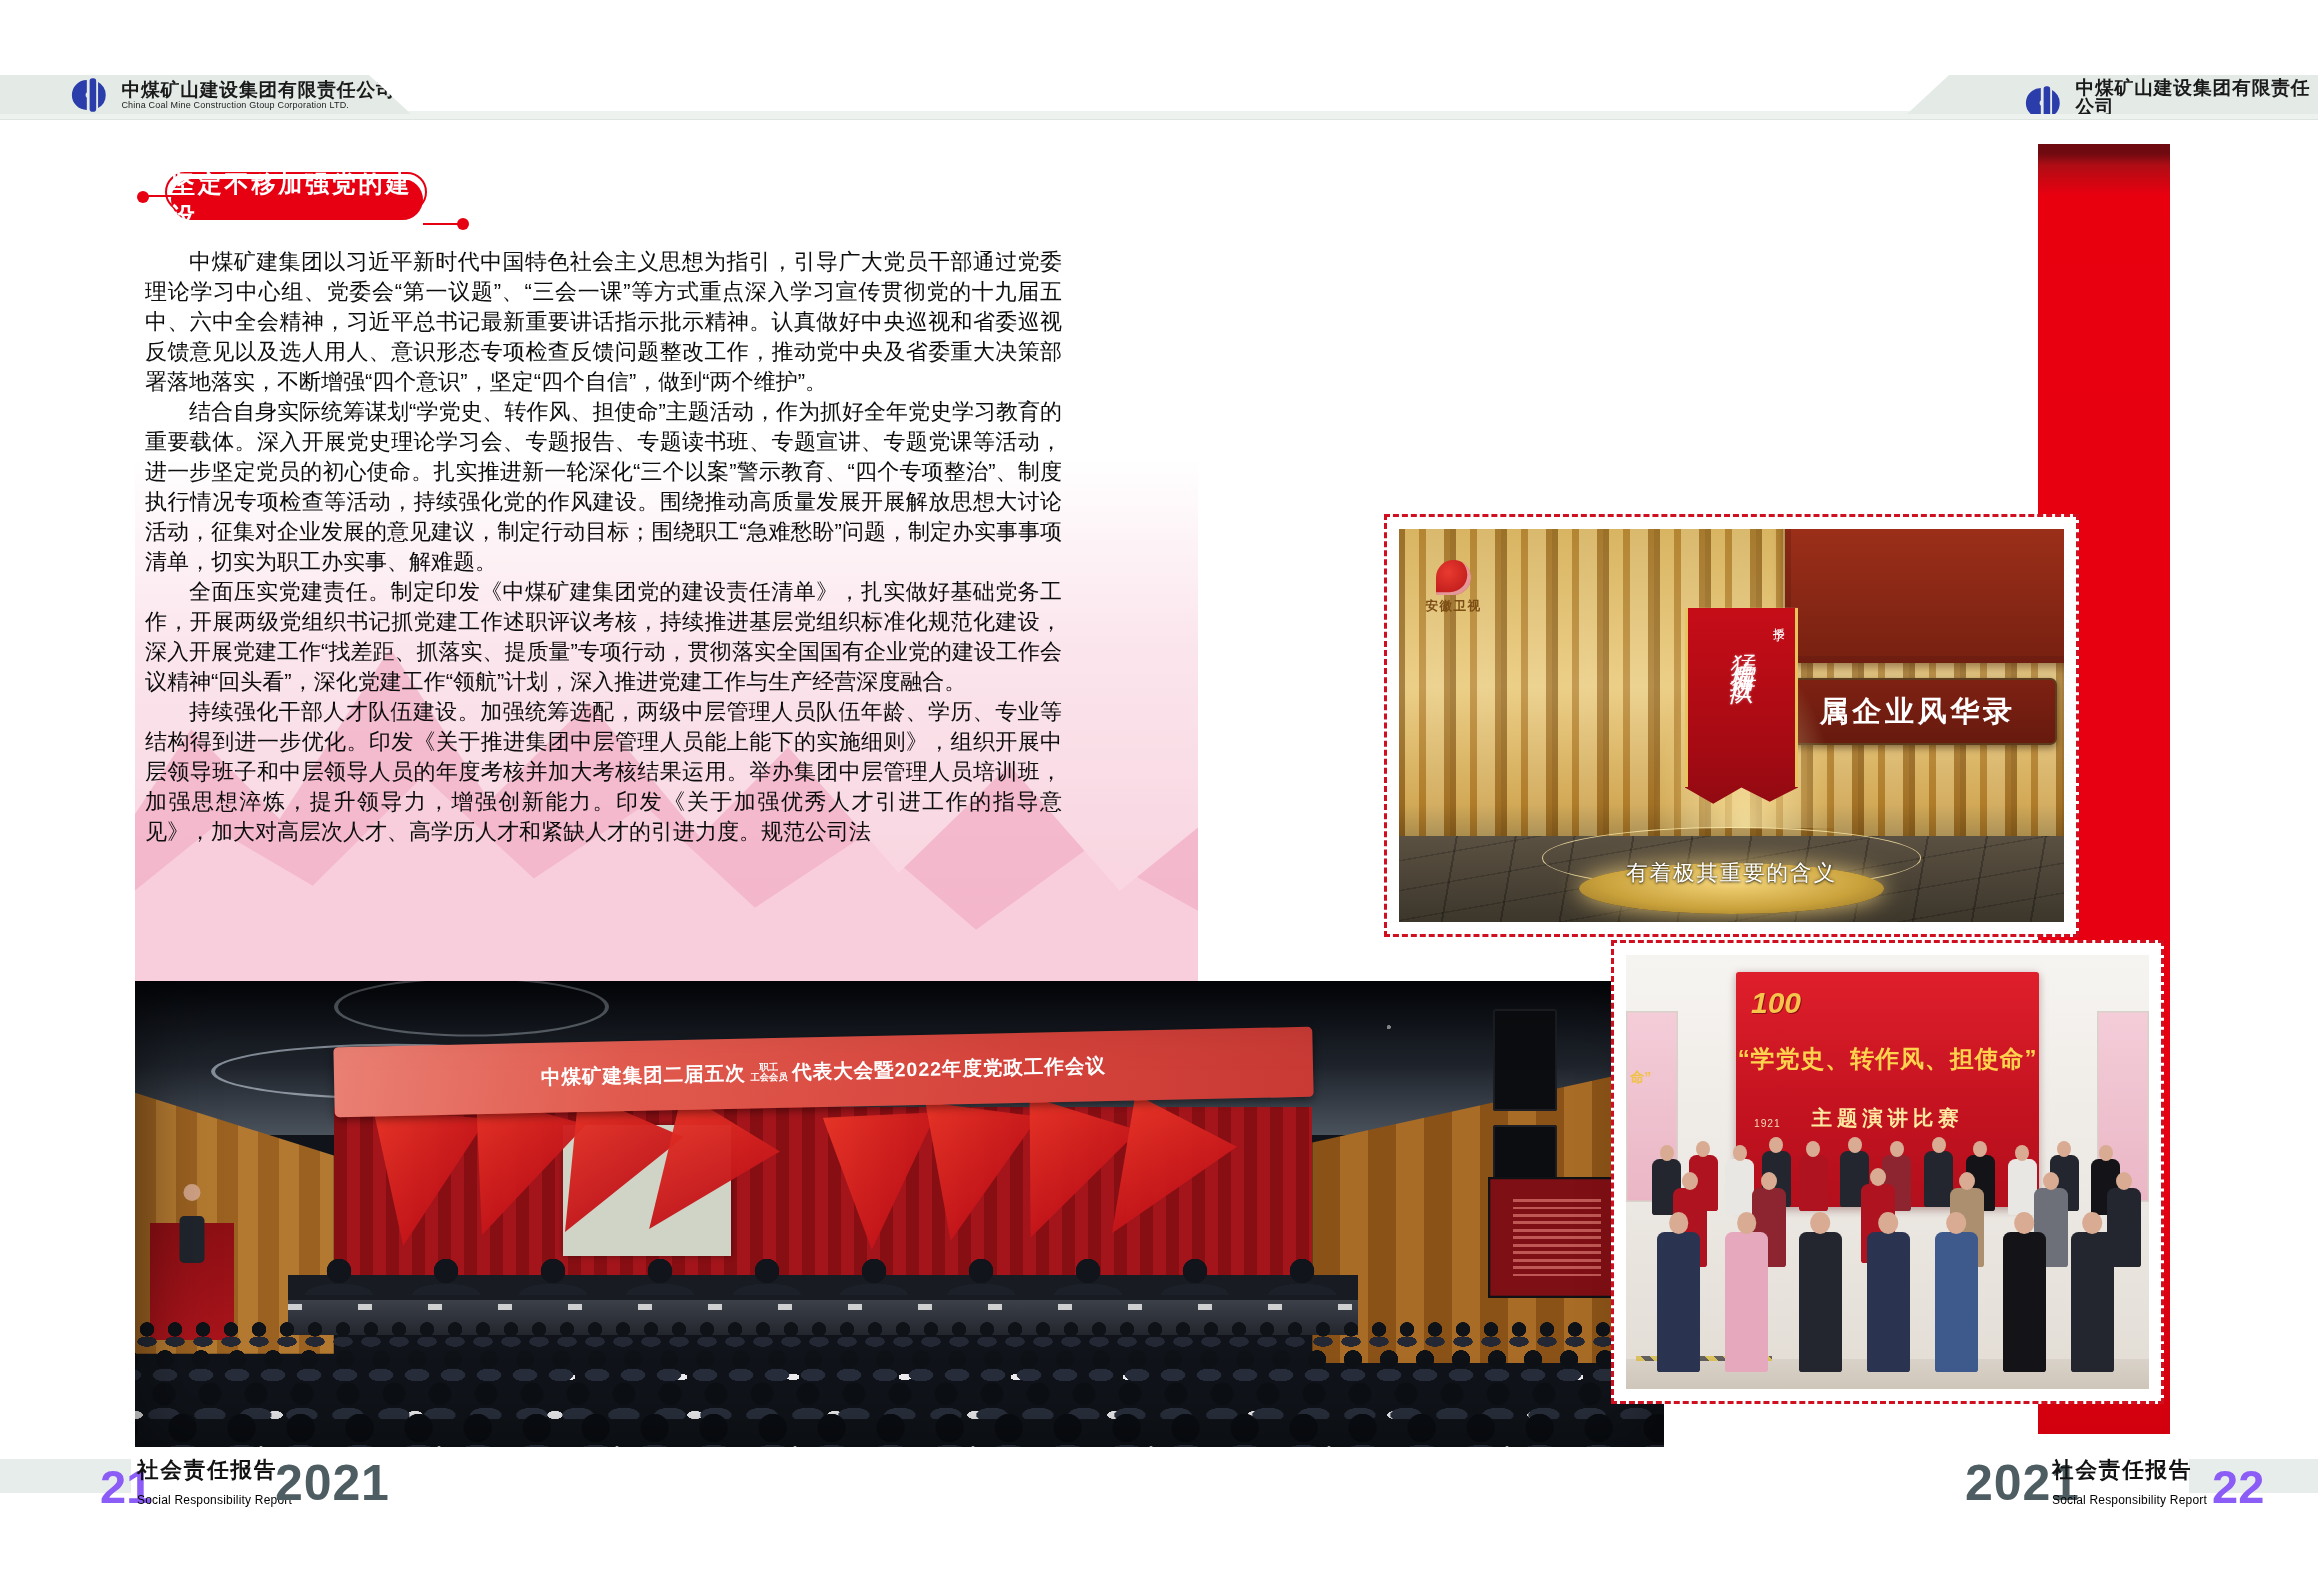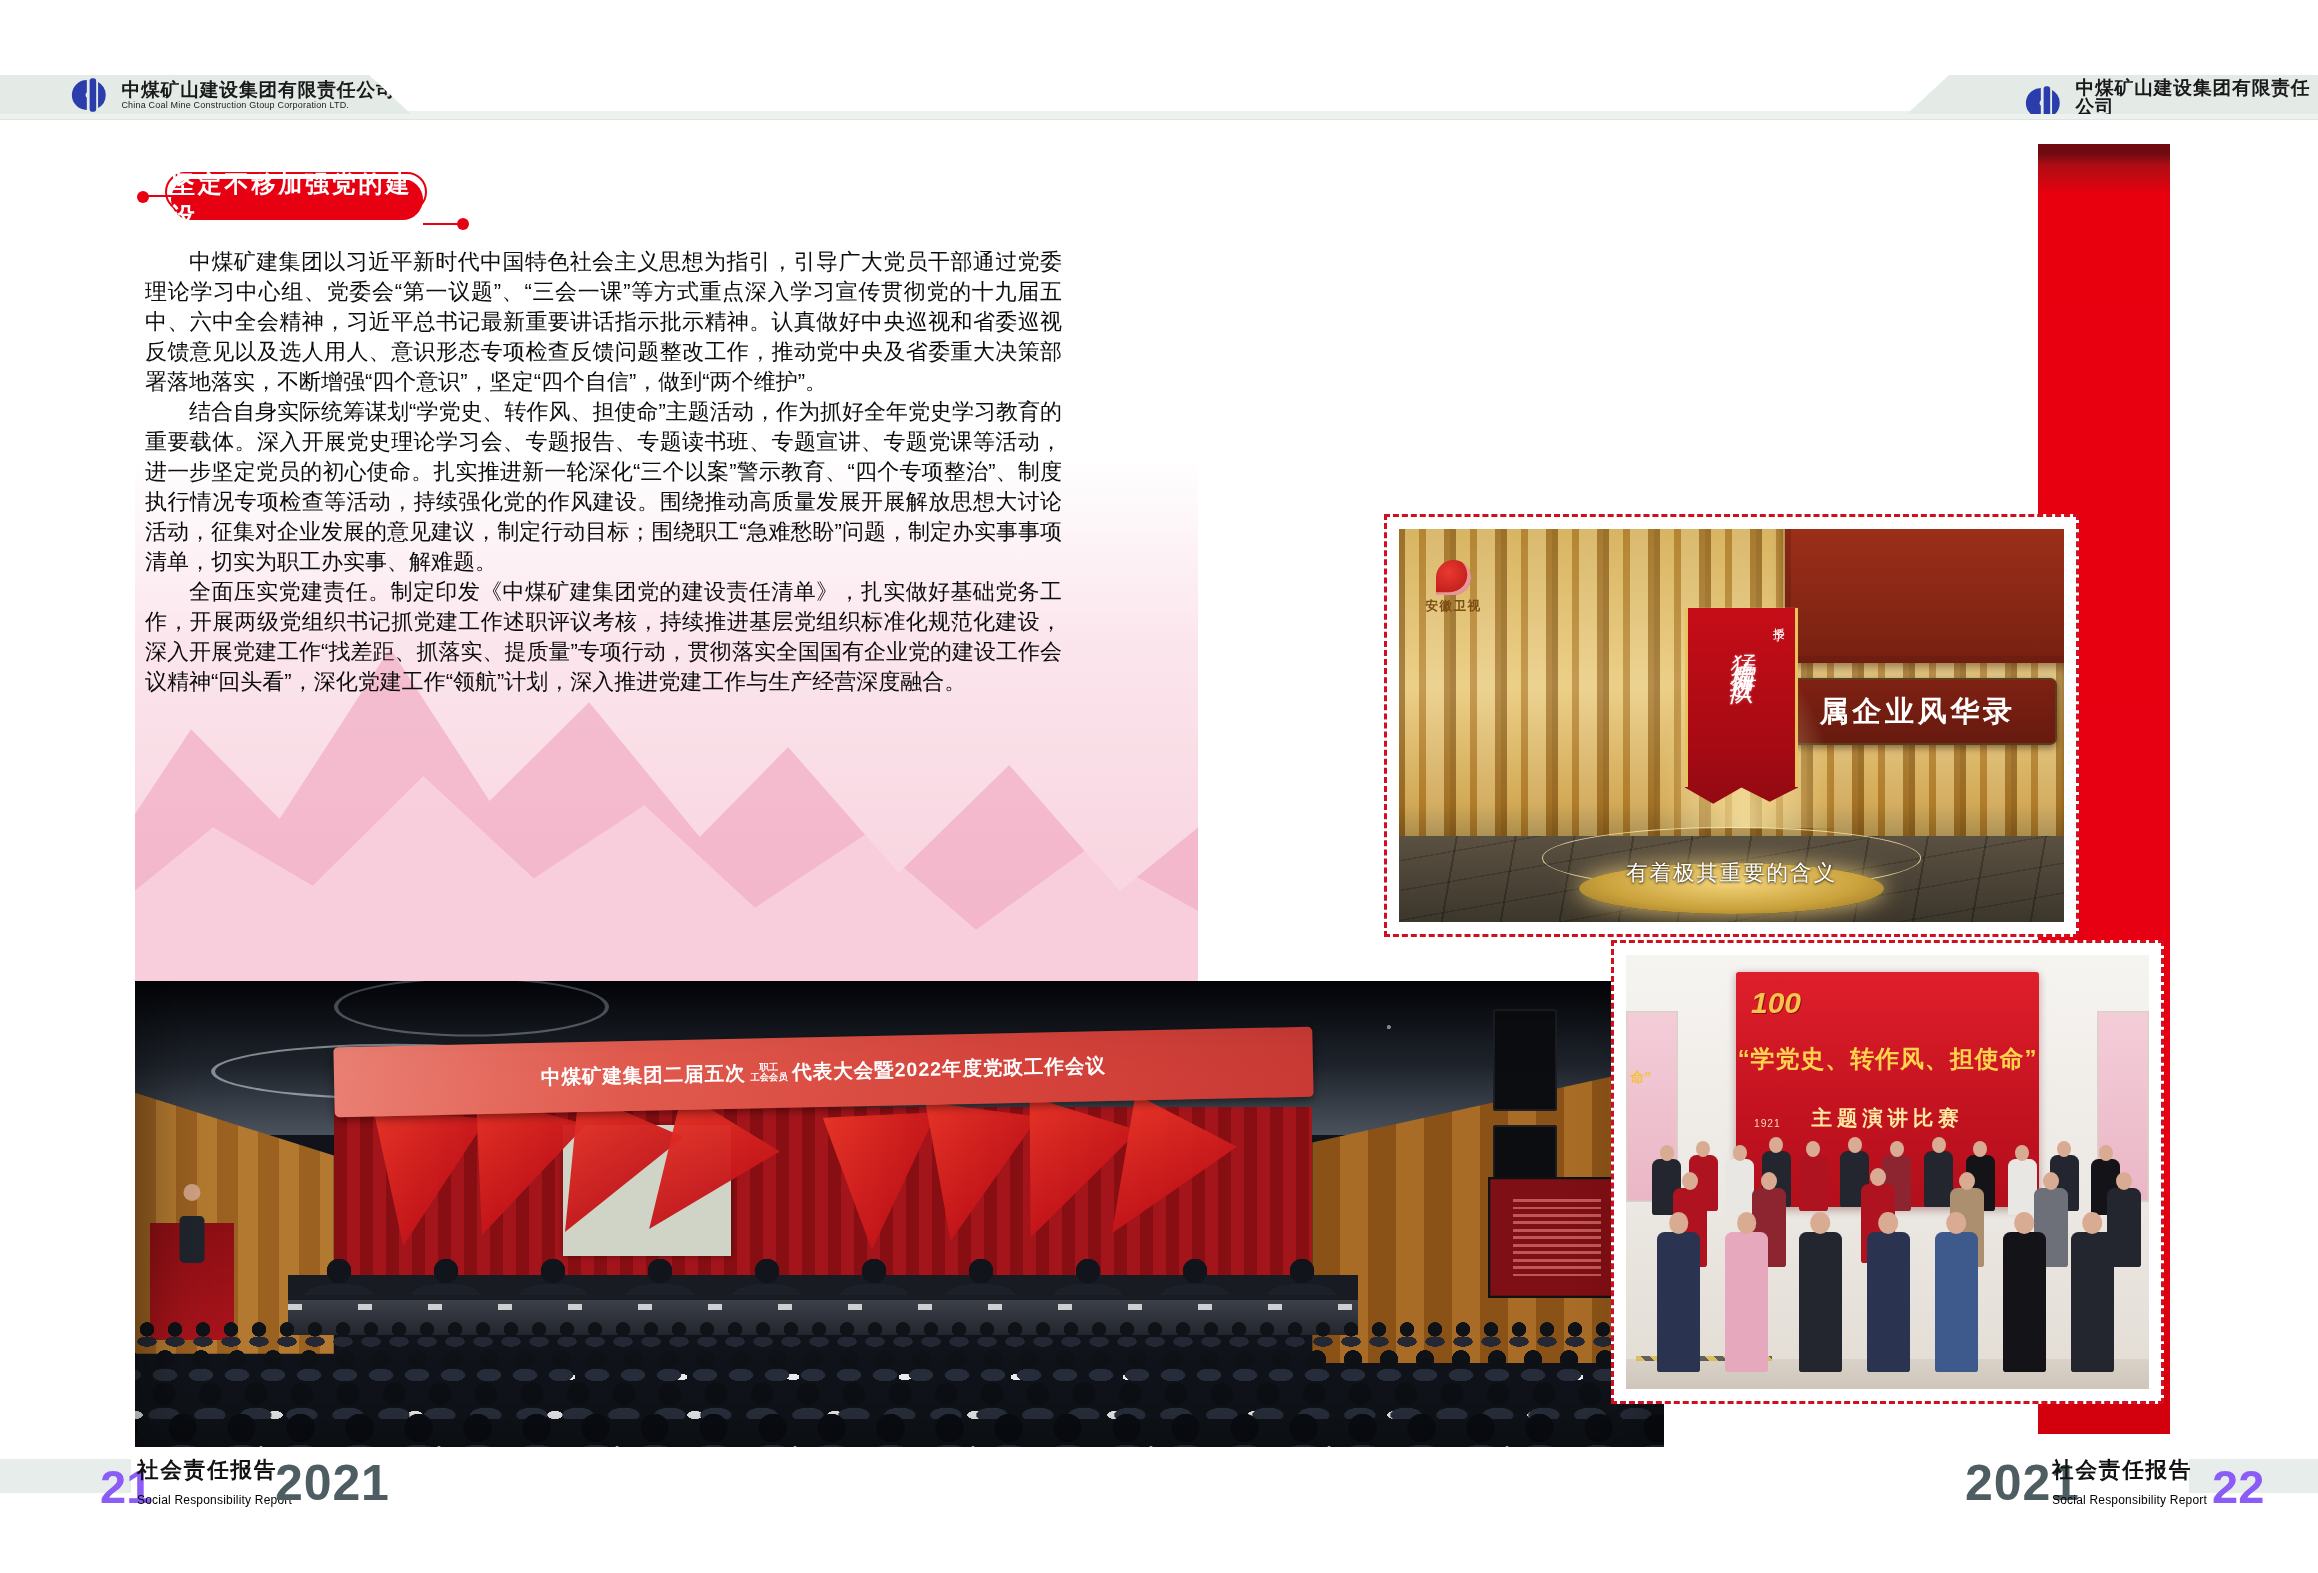--- a/index.html
+++ b/index.html
@@ -211,20 +211,21 @@
   <div class="t-pill z2">
     <span>坚定不移加强党的建设</span>
   </div>
   <div class="t-line abs" style="left:423px;top:223px;width:37px;"></div>
   <div class="t-dot abs" style="left:457px;top:218px;"></div>
 
   <div class="col col-left z2">
     <p>中煤矿建集团以习近平新时代中国特色社会主义思想为指引，引导广大党员干部通过党委理论学习中心组、党委会“第一议题”、“三会一课”等方式重点深入学习宣传贯彻党的十九届五中、六中全会精神，习近平总书记最新重要讲话指示批示精神。认真做好中央巡视和省委巡视反馈意见以及选人用人、意识形态专项检查反馈问题整改工作，推动党中央及省委重大决策部署落地落实，不断增强“四个意识”，坚定“四个自信”，做到“两个维护”。</p>
     <p>结合自身实际统筹谋划“学党史、转作风、担使命”主题活动，作为抓好全年党史学习教育的重要载体。深入开展党史理论学习会、专题报告、专题读书班、专题宣讲、专题党课等活动，进一步坚定党员的初心使命。扎实推进新一轮深化“三个以案”警示教育、“四个专项整治”、制度执行情况专项检查等活动，持续强化党的作风建设。围绕推动高质量发展开展解放思想大讨论活动，征集对企业发展的意见建议，制定行动目标；围绕职工“急难愁盼”问题，制定办实事事项清单，切实为职工办实事、解难题。</p>
     <p>全面压实党建责任。制定印发《中煤矿建集团党的建设责任清单》，扎实做好基础党务工作，开展两级党组织书记抓党建工作述职评议考核，持续推进基层党组织标准化规范化建设，深入开展党建工作“找差距、抓落实、提质量”专项行动，贯彻落实全国国有企业党的建设工作会议精神“回头看”，深化党建工作“领航”计划，深入推进党建工作与生产经营深度融合。</p>
+    <p>持续强化干部人才队伍建设。加强统筹选配，两级中层管理人员队伍年龄、学历、专业等结构得到进一步优化。印发《关于推进集团中层管理人员能上能下的实施细则》，组织开展中层领导班子和中层领导人员的年度考核并加大考核结果运用。举办集团中层管理人员培训班，加强思想淬炼，提升领导力，增强创新能力。印发《关于加强优秀人才引进工作的指导意见》，加大对高层次人才、高学历人才和紧缺人才的引进力度。规范公司法</p>
   </div>
 
   <div class="col col-right z2">
   </div>
 
   <div class="conf">
     <div class="c-ceil">
       <div class="c-ring r1"></div>
       <div class="c-ring r2"></div>
       <div class="c-dots"></div>

